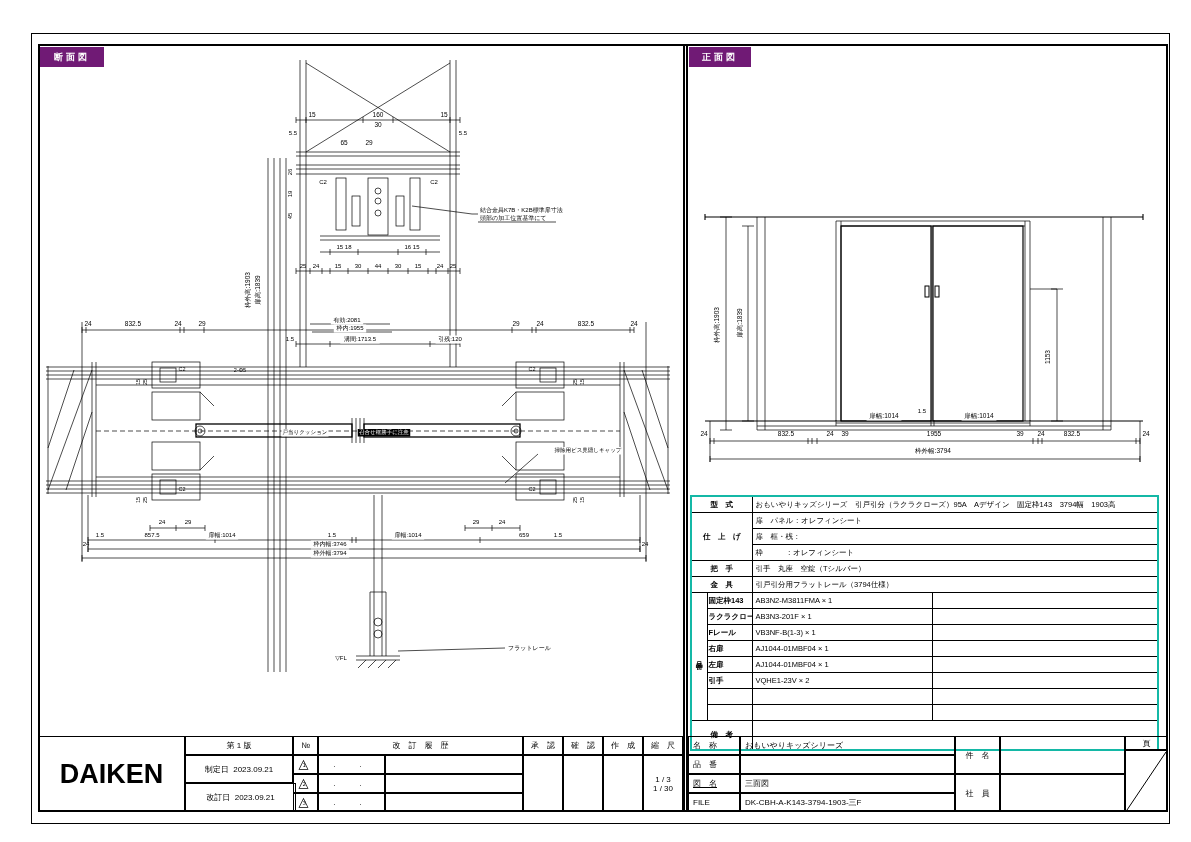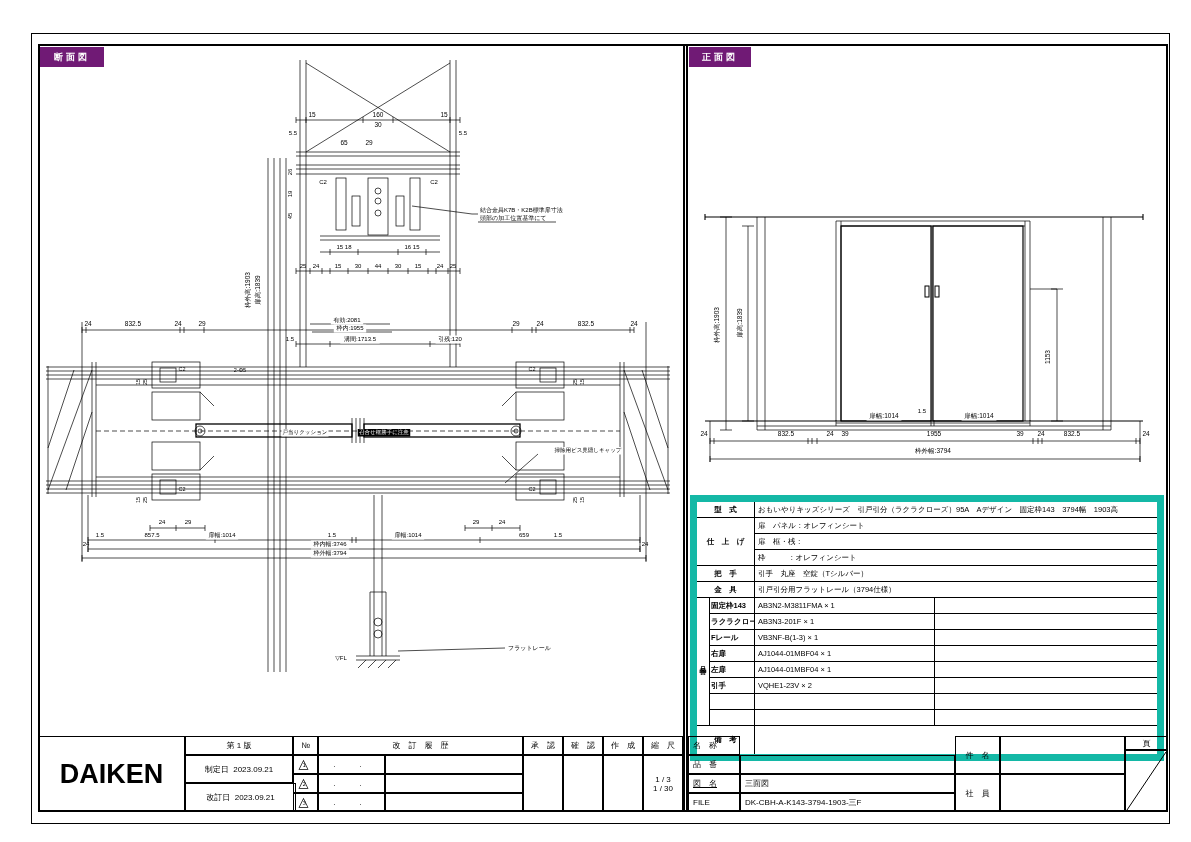--- a/index.html
+++ b/index.html
@@ -8,21 +8,21 @@
   .frame-outer{left:31px;top:33px;width:1139px;height:791px;border:1px solid #000;}
   .frame-main{left:38px;top:44px;width:1130px;height:768px;border:2px solid #000;}
   .vdivider{left:683px;top:44px;width:5px;height:768px;border-left:2px solid #000;border-right:2px solid #000;}
   .viewtag{background:#701a75;color:#fff;font-size:9px;font-weight:bold;display:flex;align-items:center;justify-content:center;letter-spacing:3px;}
   svg.cad{position:absolute;}
   svg.cad line,svg.cad path,svg.cad circle,svg.cad rect{stroke:#000;stroke-width:.7;fill:none;}
   svg.cad text{font-family:"Liberation Sans","DejaVu Sans",sans-serif;stroke:none;}
   
   table.spec{position:absolute;left:690px;top:495px;width:467px;border-collapse:collapse;table-layout:fixed;font-size:7.5px;line-height:1;}
   table.spec td{border:1px solid #000;padding:0 3px;height:15px;overflow:hidden;white-space:nowrap;}
-  table.spec{border:7px solid #14b8a6;}
+  table.spec{border:2px solid #14b8a6;}
   table.spec td.lab{text-align:center;font-weight:bold;}
   table.spec td.sm{padding:0 1px;text-align:left;font-weight:bold;}
   table.spec td.grp{width:16px;padding:0;text-align:center;}
   table.spec .vert{writing-mode:vertical-rl;text-orientation:upright;font-size:7px;letter-spacing:2px;}
   table.spec tr.thick td{border-bottom:1.6px solid #000;}
   table.spec tr.remarks td{height:28px;}
   
   .tb{left:38px;top:736px;width:1130px;height:76px;font-size:8px;}
   .tb .cell{position:absolute;border:1px solid #000;display:flex;align-items:center;justify-content:center;box-sizing:border-box;overflow:hidden;white-space:nowrap;}
   .tb .lft{justify-content:flex-start;padding-left:4px;}
@@ -541,20 +541,23 @@
   <div class="cell" style="left:605px;top:0;width:40px;height:19px;text-align:center;">
       <span>縮　尺</span>
     </div>
   <div class="cell" style="left:605px;top:19px;width:40px;height:57px;flex-direction:column;">
       <span>1 / 3</span>
       <span>1 / 30</span>
     </div>
   <div class="cell lft" style="left:650px;top:0;width:52px;height:19px;">
       <span>名　称</span>
     </div>
+  <div class="cell lft" style="left:702px;top:0;width:215px;height:19px;">
+      <span>おもいやりキッズシリーズ</span>
+    </div>
   <div class="cell lft" style="left:650px;top:19px;width:52px;height:19px;">
       <span>品　番</span>
     </div>
   <div class="cell lft" style="left:702px;top:19px;width:215px;height:19px;">
       <span></span>
     </div>
   <div class="cell lft" style="left:650px;top:38px;width:52px;height:19px;text-decoration:underline;">
       <span>図　名</span>
     </div>
   <div class="cell lft" style="left:702px;top:38px;width:215px;height:19px;">

